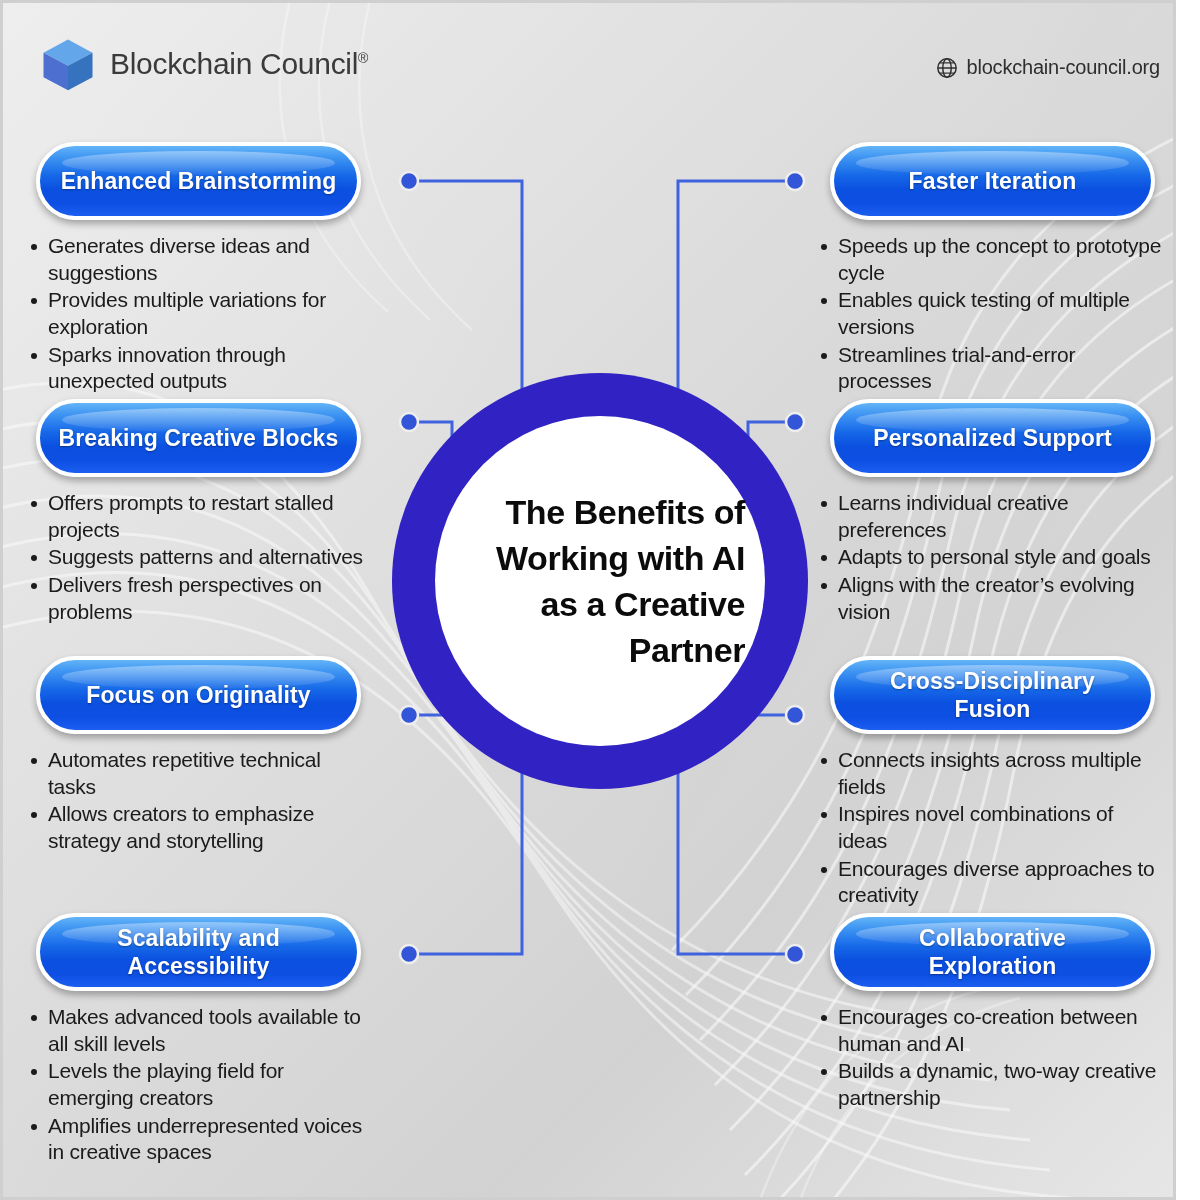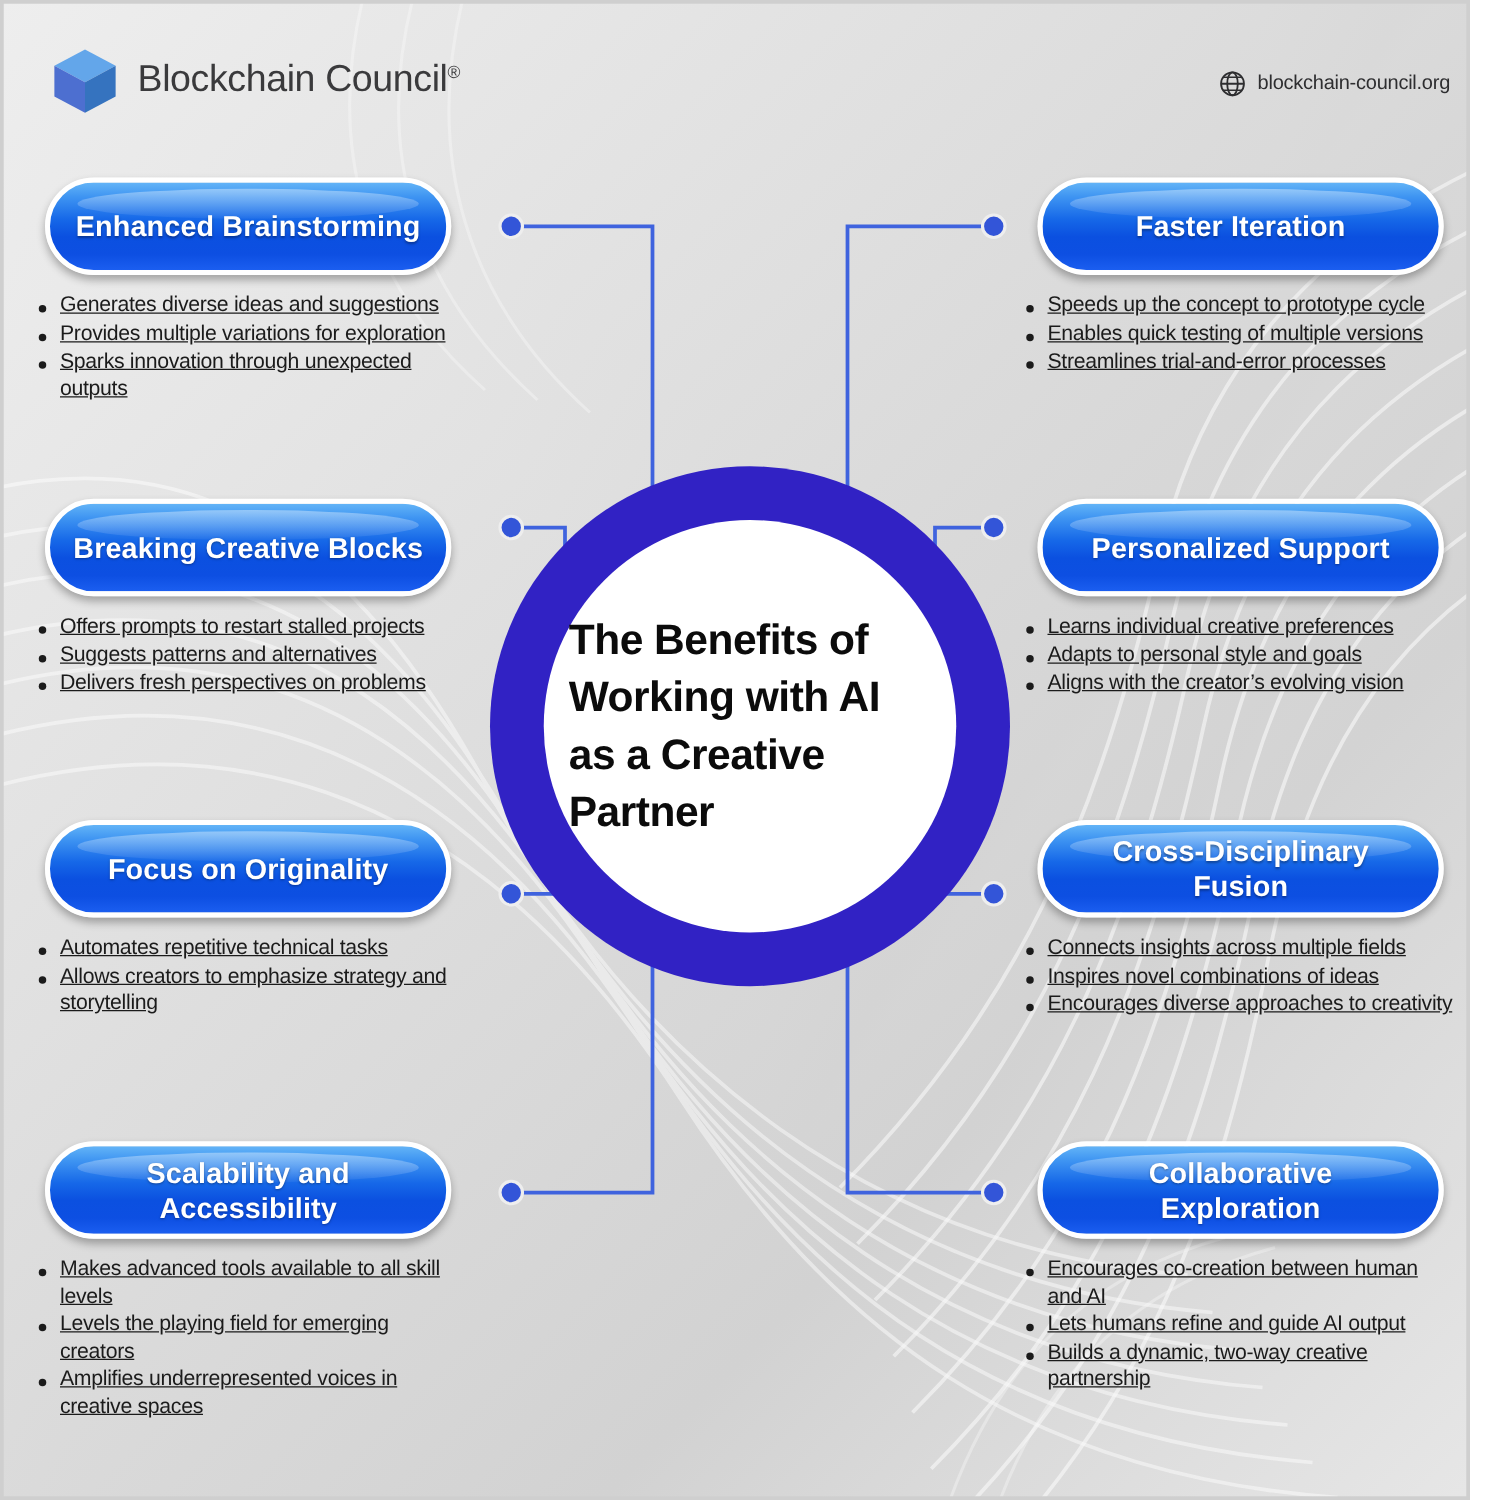--- a/index.html
+++ b/index.html
@@ -30,38 +30,38 @@
   
   #header { position:absolute; top:0; left:0; width:1200px; height:120px; }
   #logo { position:absolute; left:40px; top:36px; display:flex; align-items:center; gap:14px; }
   .cube { width:56px; height:56px; }
   #brand {
     font-size:30px; font-weight:400; color:#3a3a3c; letter-spacing:-0.3px;
     position:relative; white-space:nowrap;
   }
   #brand-reg { font-size:14px; vertical-align:super; color:#3a3a3c; }
   #site { position:absolute; right:40px; top:56px; display:flex; align-items:center; gap:9px; }
-  #site-text { font-size:16px; color:#2e2e30; letter-spacing:-0.2px; }
+  #site-text { font-size:20px; color:#2e2e30; letter-spacing:-0.2px; }
 
   
   #connectors { position:absolute; inset:0; pointer-events:none; }
 
   
   #hub {
     position:absolute; left:392px; top:373px; width:416px; height:416px;
     border-radius:50%;
     background:#3122c4;
     display:flex; align-items:center; justify-content:center;
   }
   #hub-inner {
     width:330px; height:330px; border-radius:50%; background:#ffffff;
     display:flex; align-items:center; justify-content:center;
   }
   #hub-title {
-    width:290px; text-align:left;
+    width:290px; text-align:right;
     font-size:34px; font-weight:bold; line-height:1.36; color:#0b0b0b;
     letter-spacing:-0.4px;
   }
 
   
   .card { position:absolute; width:348px; }
   .card.left  { left:22px; }
   .card.right { left:816px; }
 
   .pill {
@@ -89,24 +89,23 @@
     position:relative; z-index:2;
     color:#ffffff; font-size:23px; font-weight:bold; line-height:1.22;
     text-align:center; letter-spacing:0.1px;
     text-shadow:0 1px 2px rgba(0,0,0,0.35);
     padding:0 18px;
   }
   .bullets { list-style:none; margin-top:13px; padding:0; }
   .bullets li {
     position:relative;
     padding-left:26px;
-    font-size:17px; line-height:1.27; color:#1b1b1b;
+    font-size:21px; line-height:1.27; color:#1b1b1b;
     letter-spacing:-0.25px;
     margin-bottom:1px;
-    text-decoration:underline;
   }
   .bullets li::before {
     content:"";
     position:absolute; left:9px; top:11px;
     width:6px; height:6px; border-radius:50%; background:#1b1b1b;
   }
   .card.right .bullets li { padding-left:22px; }
   .card.right .bullets li::before { left:5px; }
 </style>
 </head>
@@ -292,18 +291,17 @@
       <li>Encourages diverse approaches to creativity</li>
     </ul>
   </div>
 
   <div class="card right" style="top:913px">
     <div class="pill">
       <span class="pill-text">Collaborative Exploration</span>
     </div>
     <ul class="bullets">
       <li>Encourages co-creation between human and AI</li>
-      <li>Lets humans refine and guide AI output</li>
       <li>Builds a dynamic, two-way creative partnership</li>
     </ul>
   </div>
 
 </div>
 
 </body></html>

